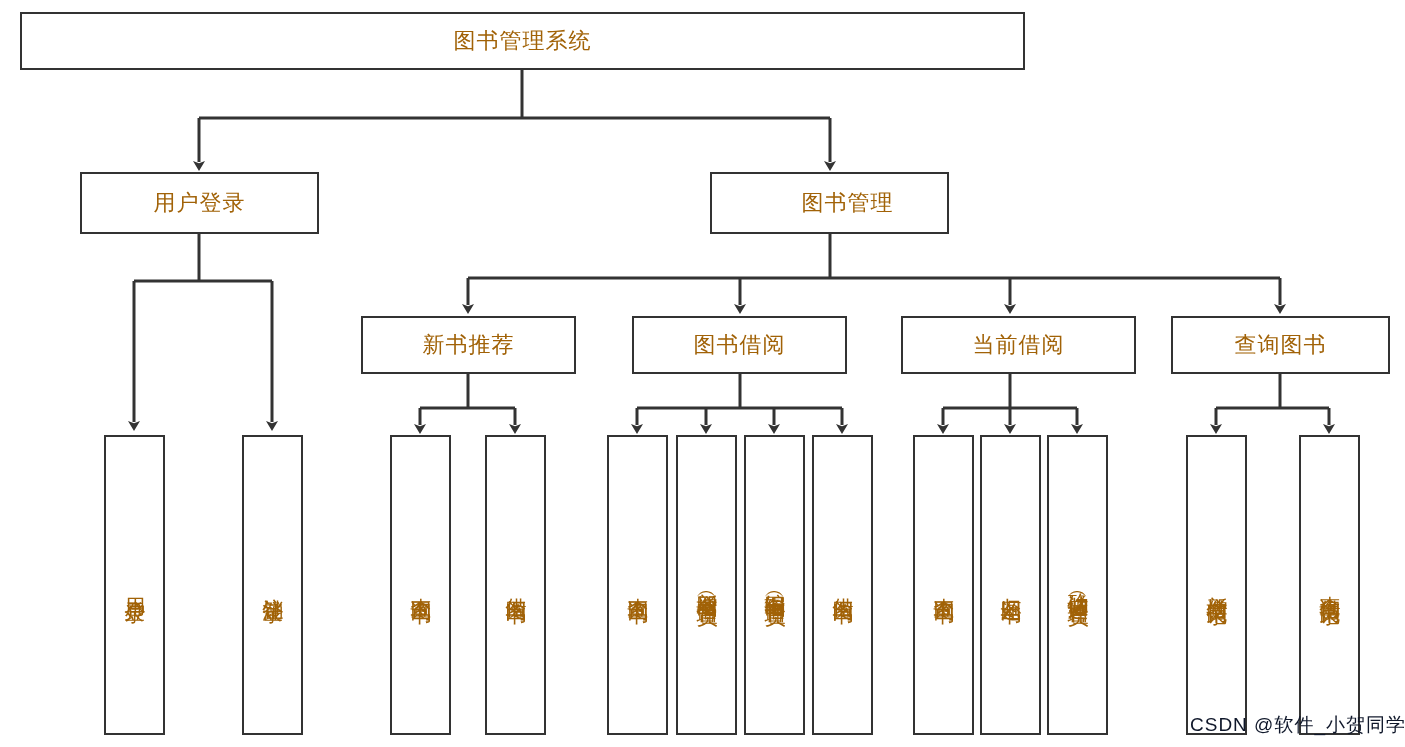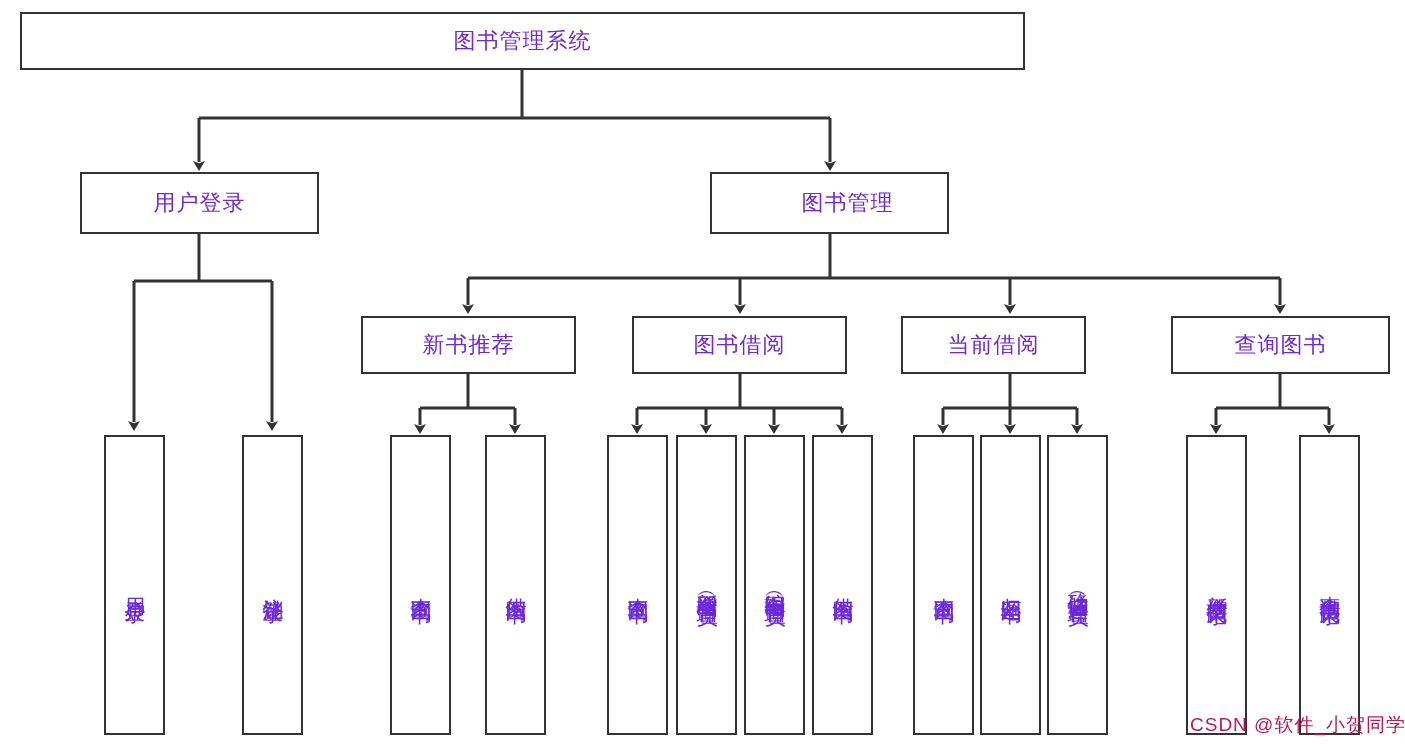--- a/index.html
+++ b/index.html
@@ -26,21 +26,21 @@
     pointer-events: none;
   }
   .node {
     position: absolute;
     box-sizing: border-box;
     border: 2px solid #333333;
     background: #ffffff;
     display: flex;
     align-items: center;
     justify-content: center;
-    color: #6d28d9;
+    color: #a16207;
   }
   .node.horiz {
     font-size: 22px;
     letter-spacing: 1px;
   }
   .node.vert {
     writing-mode: vertical-rl;
     text-orientation: upright;
     font-size: 21px;
     line-height: 1.18;
@@ -48,21 +48,21 @@
     padding: 4px 0;
     white-space: nowrap;
   }
   .node.vert .vtext {
     writing-mode: vertical-rl;
     text-orientation: upright;
     display: block;
   }
   .watermark {
     position: absolute;
-    color: #be185d;
+    color: #0f172a;
     font-size: 19px;
     letter-spacing: 1px;
     white-space: nowrap;
     user-select: none;
   }
 </style>
 </head>
 <body>
 
 <div id="canvas">
@@ -127,21 +127,21 @@
   <div class="node horiz" style="left:710px; top:172px; width:239px; height:62px;padding-left:36px;">
     <span>图书管理</span>
   </div>
 
   <div class="node horiz" style="left:632px; top:316px; width:215px; height:58px;">
     <span>图书借阅</span>
   </div>
   <div class="node horiz" style="left:361px; top:316px; width:215px; height:58px;">
     <span>新书推荐</span>
   </div>
-  <div class="node horiz" style="left:901px; top:316px; width:185px; height:58px;">
+  <div class="node horiz" style="left:901px; top:316px; width:235px; height:58px;">
     <span>当前借阅</span>
   </div>
   <div class="node horiz" style="left:1171px; top:316px; width:219px; height:58px;">
     <span>查询图书</span>
   </div>
 
   <div class="node vert" style="left:104px; top:435px; width:61px; height:300px;">
     <span class="vtext">用户登录</span>
   </div>
   <div class="node vert" style="left:242px; top:435px; width:61px; height:300px;">

